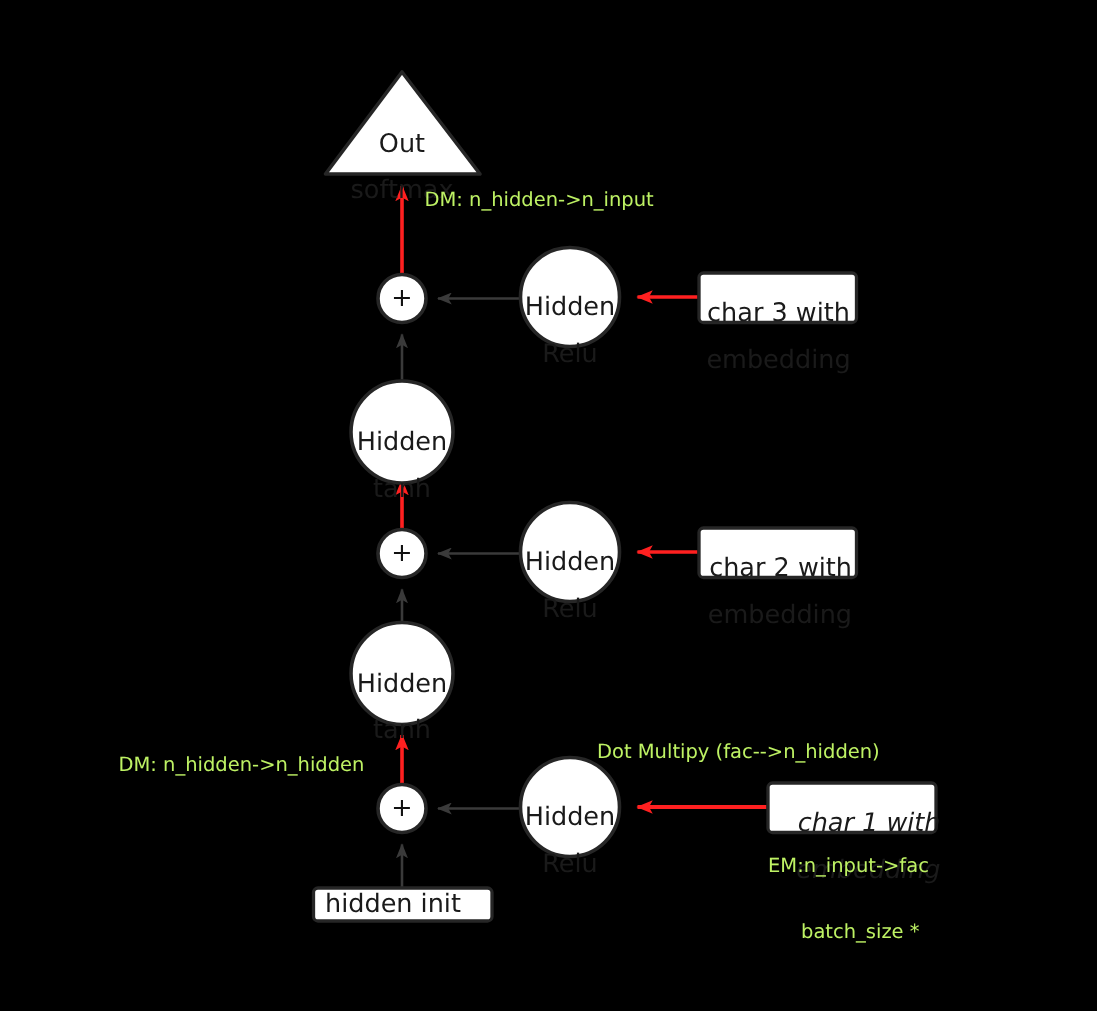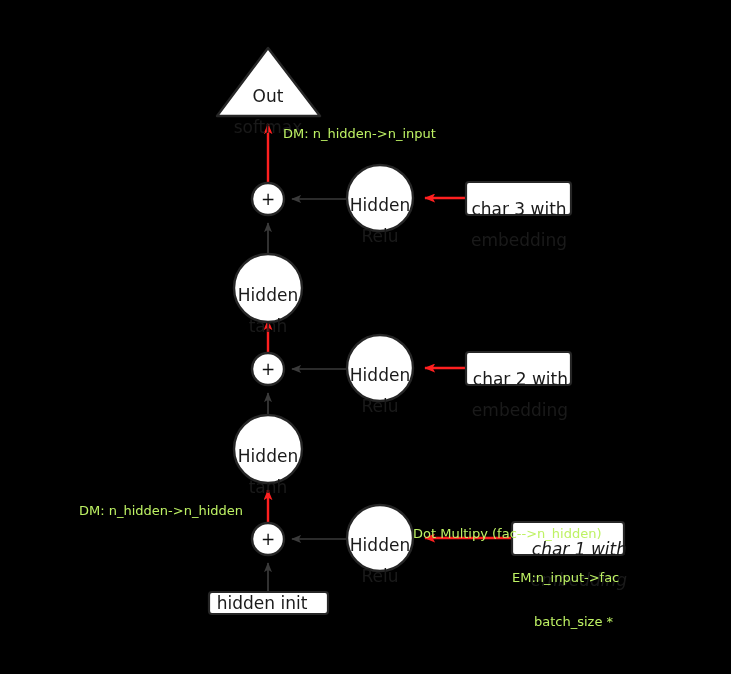--- a/index.html
+++ b/index.html
@@ -170,17 +170,17 @@
   <span>char 1 with</span><br>
   <span>embedding</span>
 </div>
 
 <div class="node-label" style="left:209px; top:596px; width:106px;">hidden init</div>
 
 <div class="gray-label" style="left:283px; top:126px;">DM: n_hidden-&gt;n_input</div>
 
 <div class="gray-label" style="left:79px; top:503px;">DM: n_hidden-&gt;n_hidden</div>
 
-<div class="gray-label" style="left:413px; top:494px;margin-top:32px;">Dot Multipy (fac--&gt;n_hidden)</div>
+<div class="gray-label" style="left:398px; top:494px;">Dot Multipy (fac--&gt;n_hidden)</div>
 
 <div class="gray-label" style="left:512px; top:570px;">EM:n_input-&gt;fac</div>
 
 <div class="gray-label" style="left:534px; top:614px;text-align:center;">batch_size *</div>
 
 </body></html>

